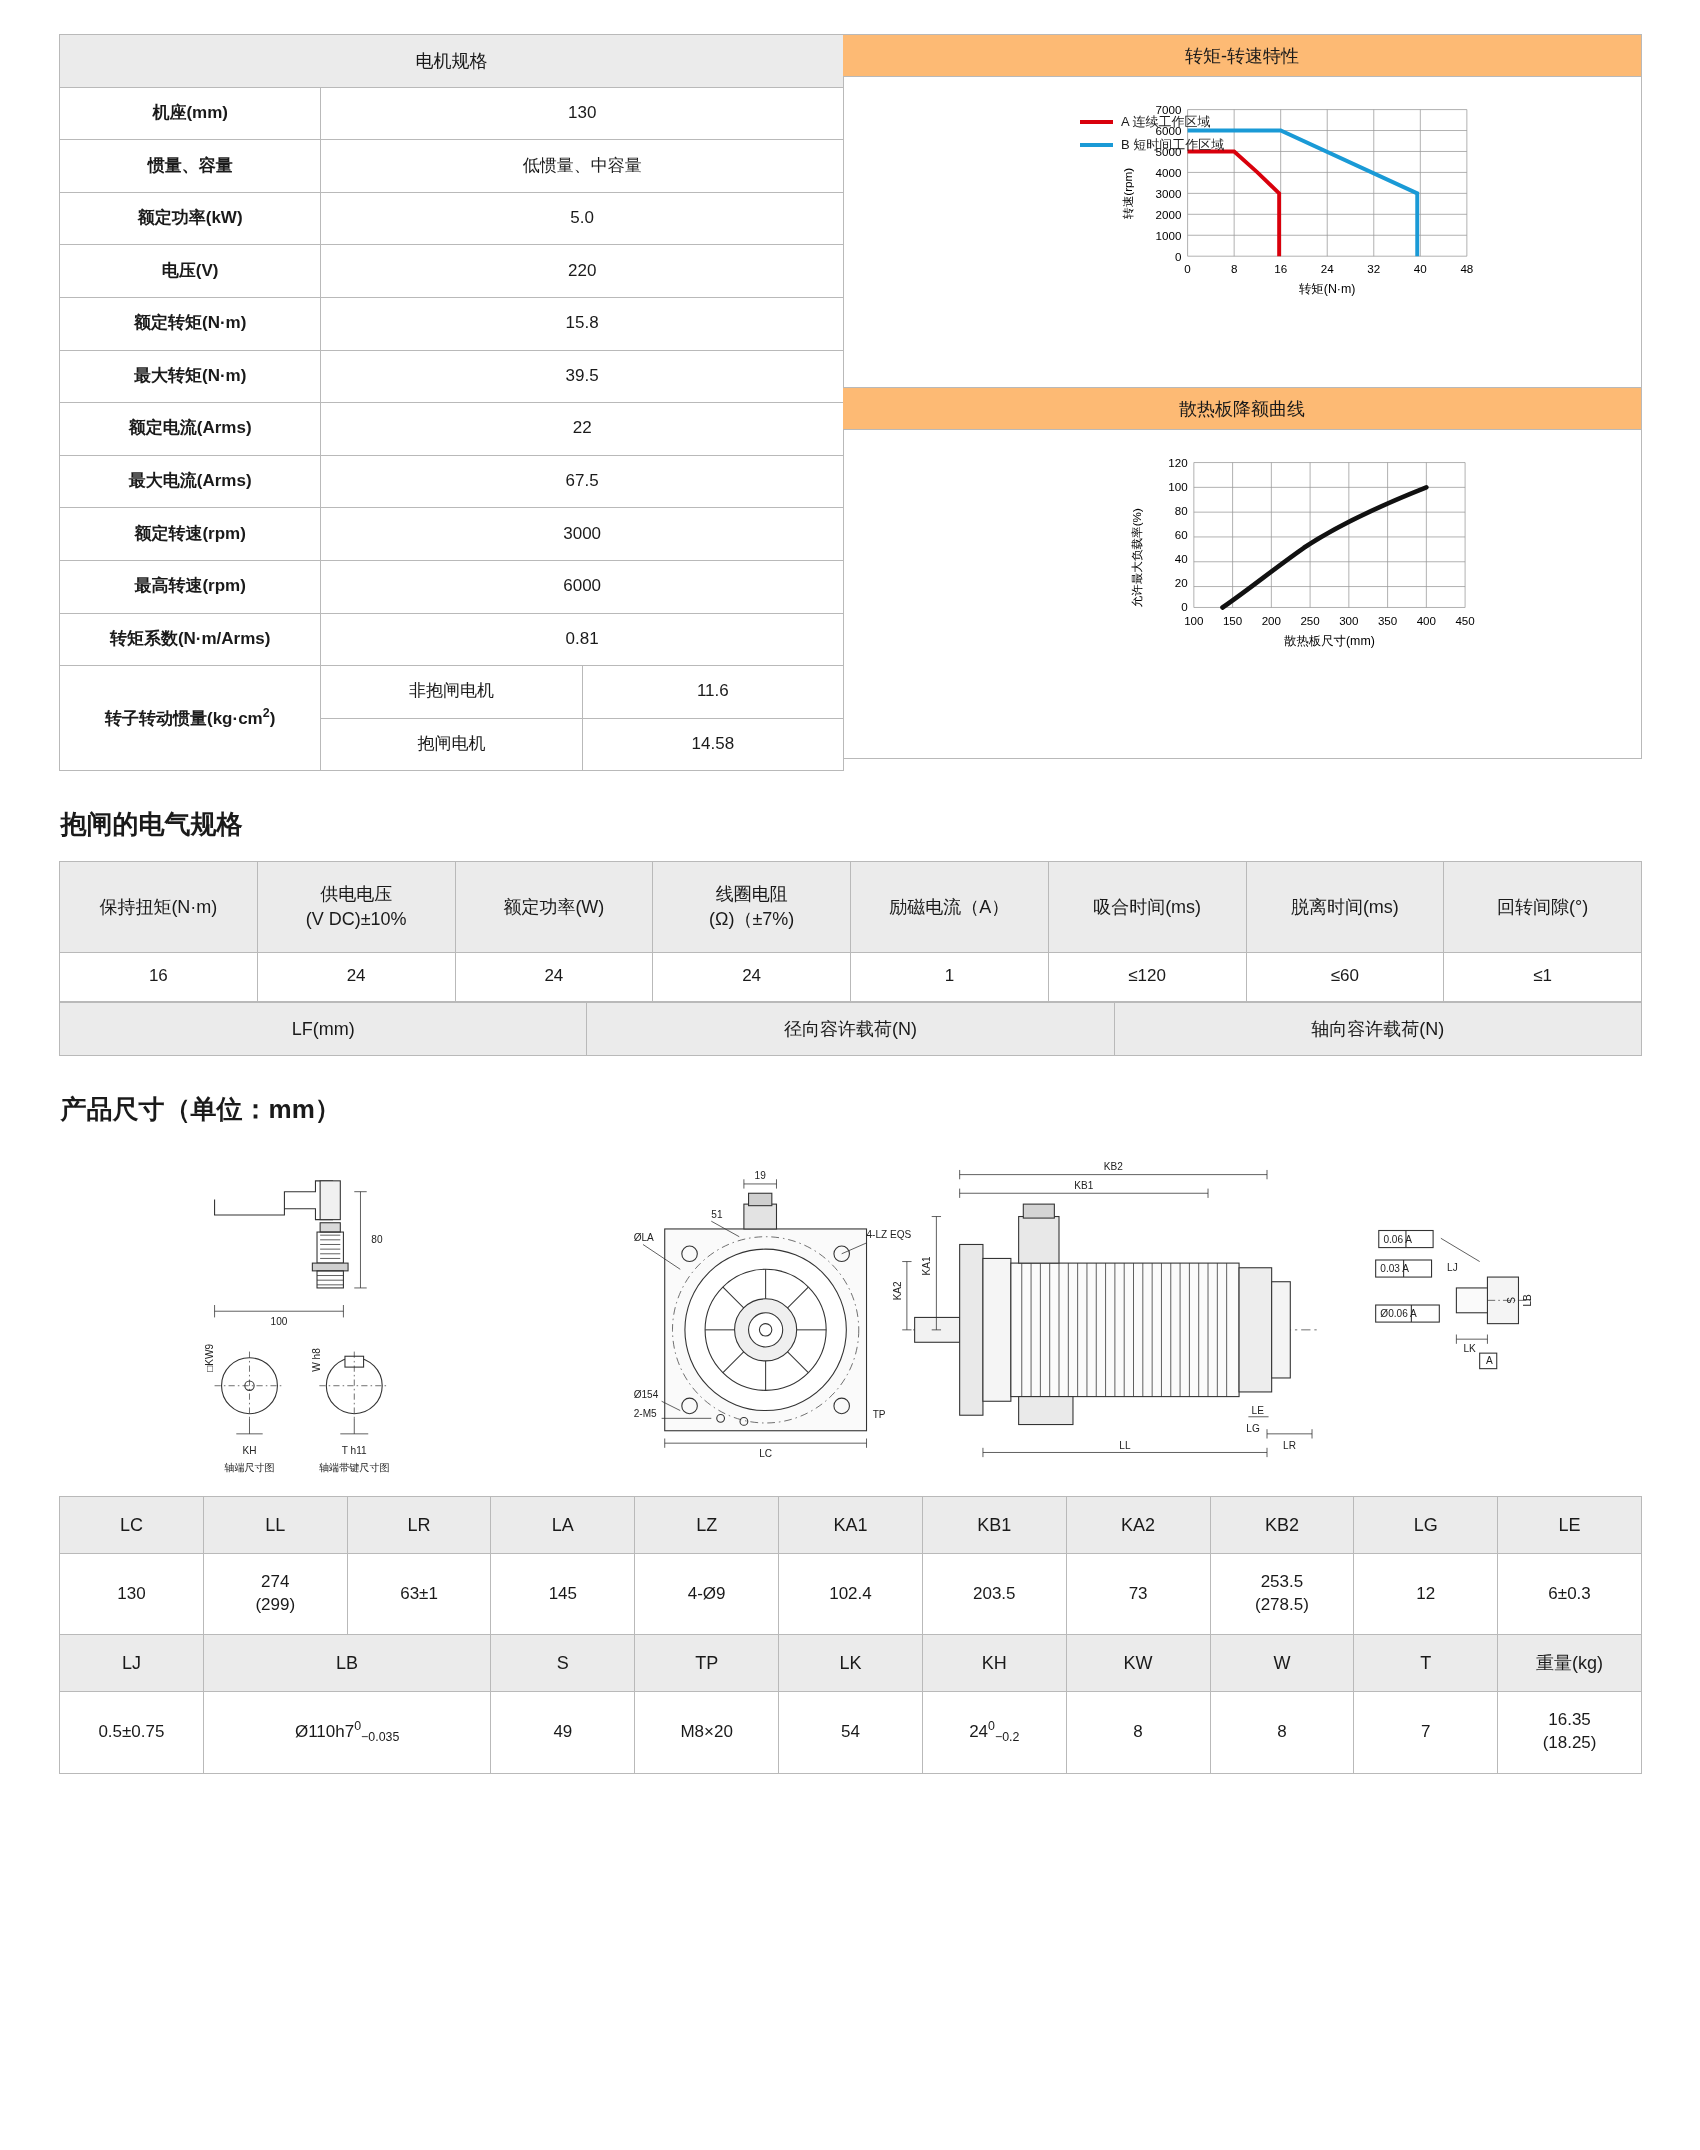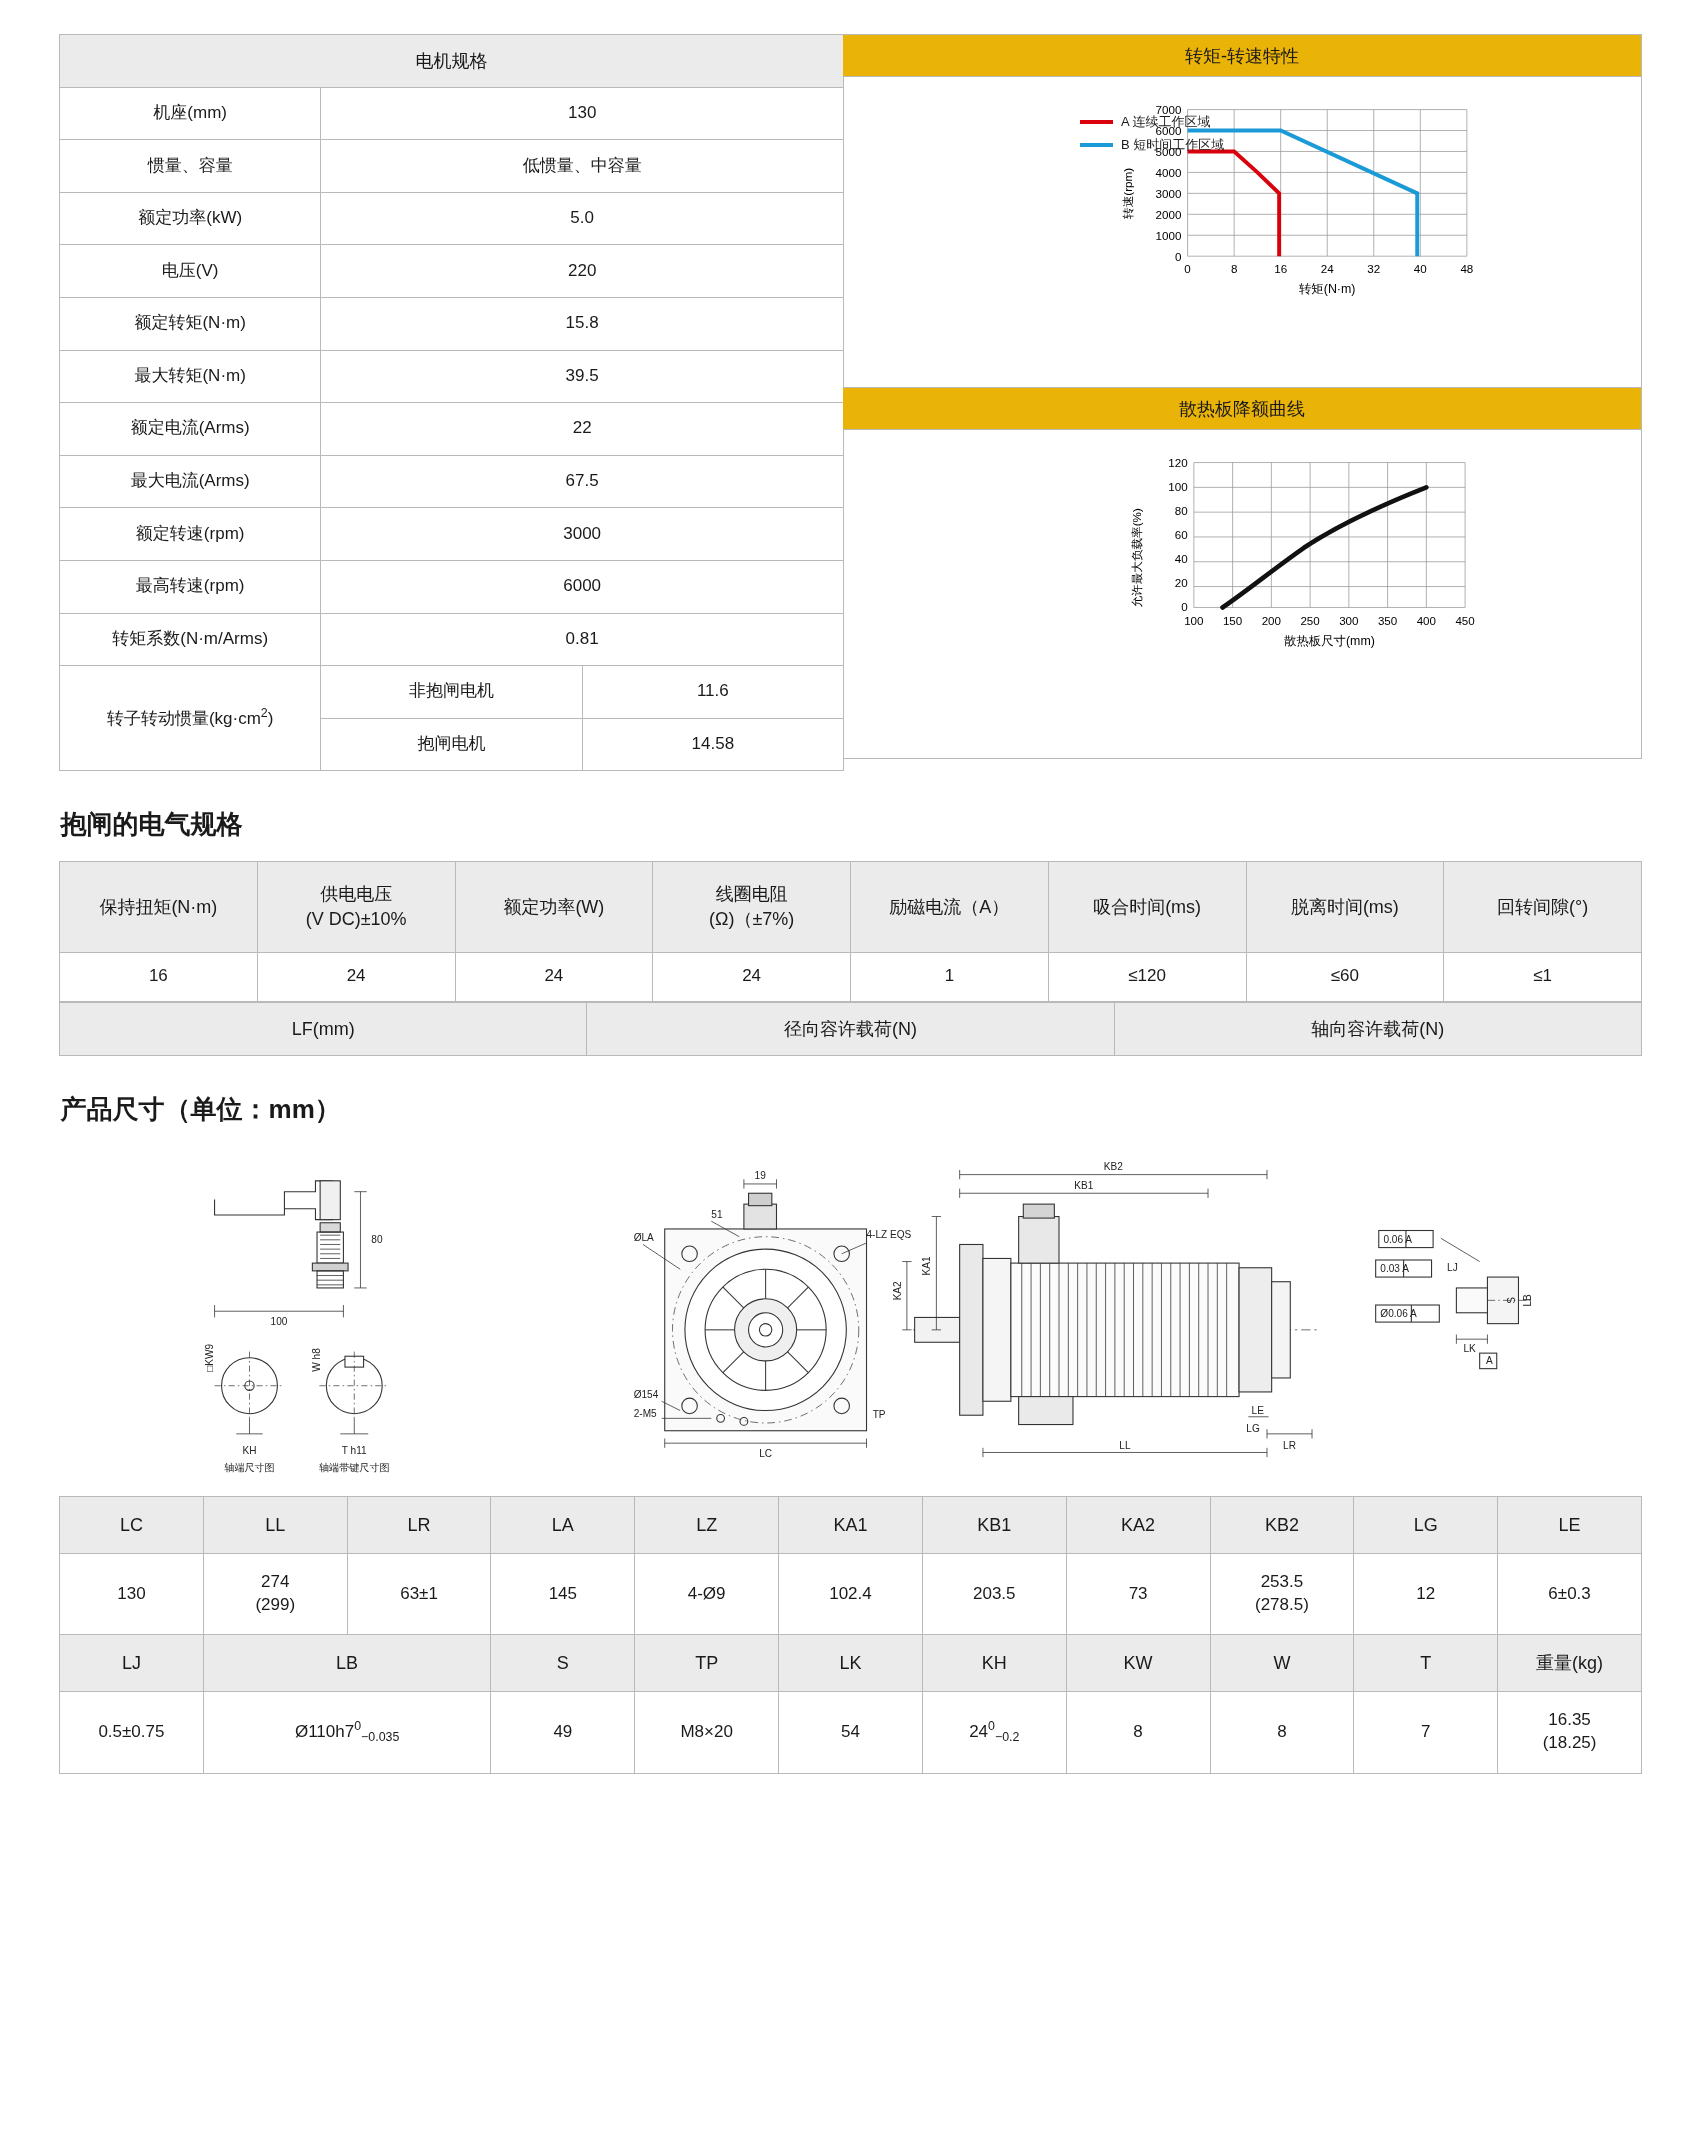--- a/index.html
+++ b/index.html
@@ -49,29 +49,29 @@
   }
 
   
   .top-wrap {
     display: flex;
     width: 100%;
   }
   .top-left { width: 785px; flex: 0 0 785px; border-radius: 29px; }
   .top-right { flex: 1 1 auto; margin-left: -0.8px; }
   .top-left table td { height: 36px; }
-  .spec-label { width: 366px; }
+  .spec-label { width: 366px; font-weight: bold; }
 
   .chart-box {
     border: 0.8px solid #b9b9b9;
     border-left: none;
     box-sizing: border-box;
   }
   .chart-head {
-    background: #eab308;
+    background: #fdba74;
     text-align: center;
     font-size: 18px;
     padding: 8.5px 0;
     border-bottom: 0.8px solid #b9b9b9;
   }
   .chart-body {
     position: relative;
     box-sizing: border-box;
   }
   .chart1-body { height: 310px; }

